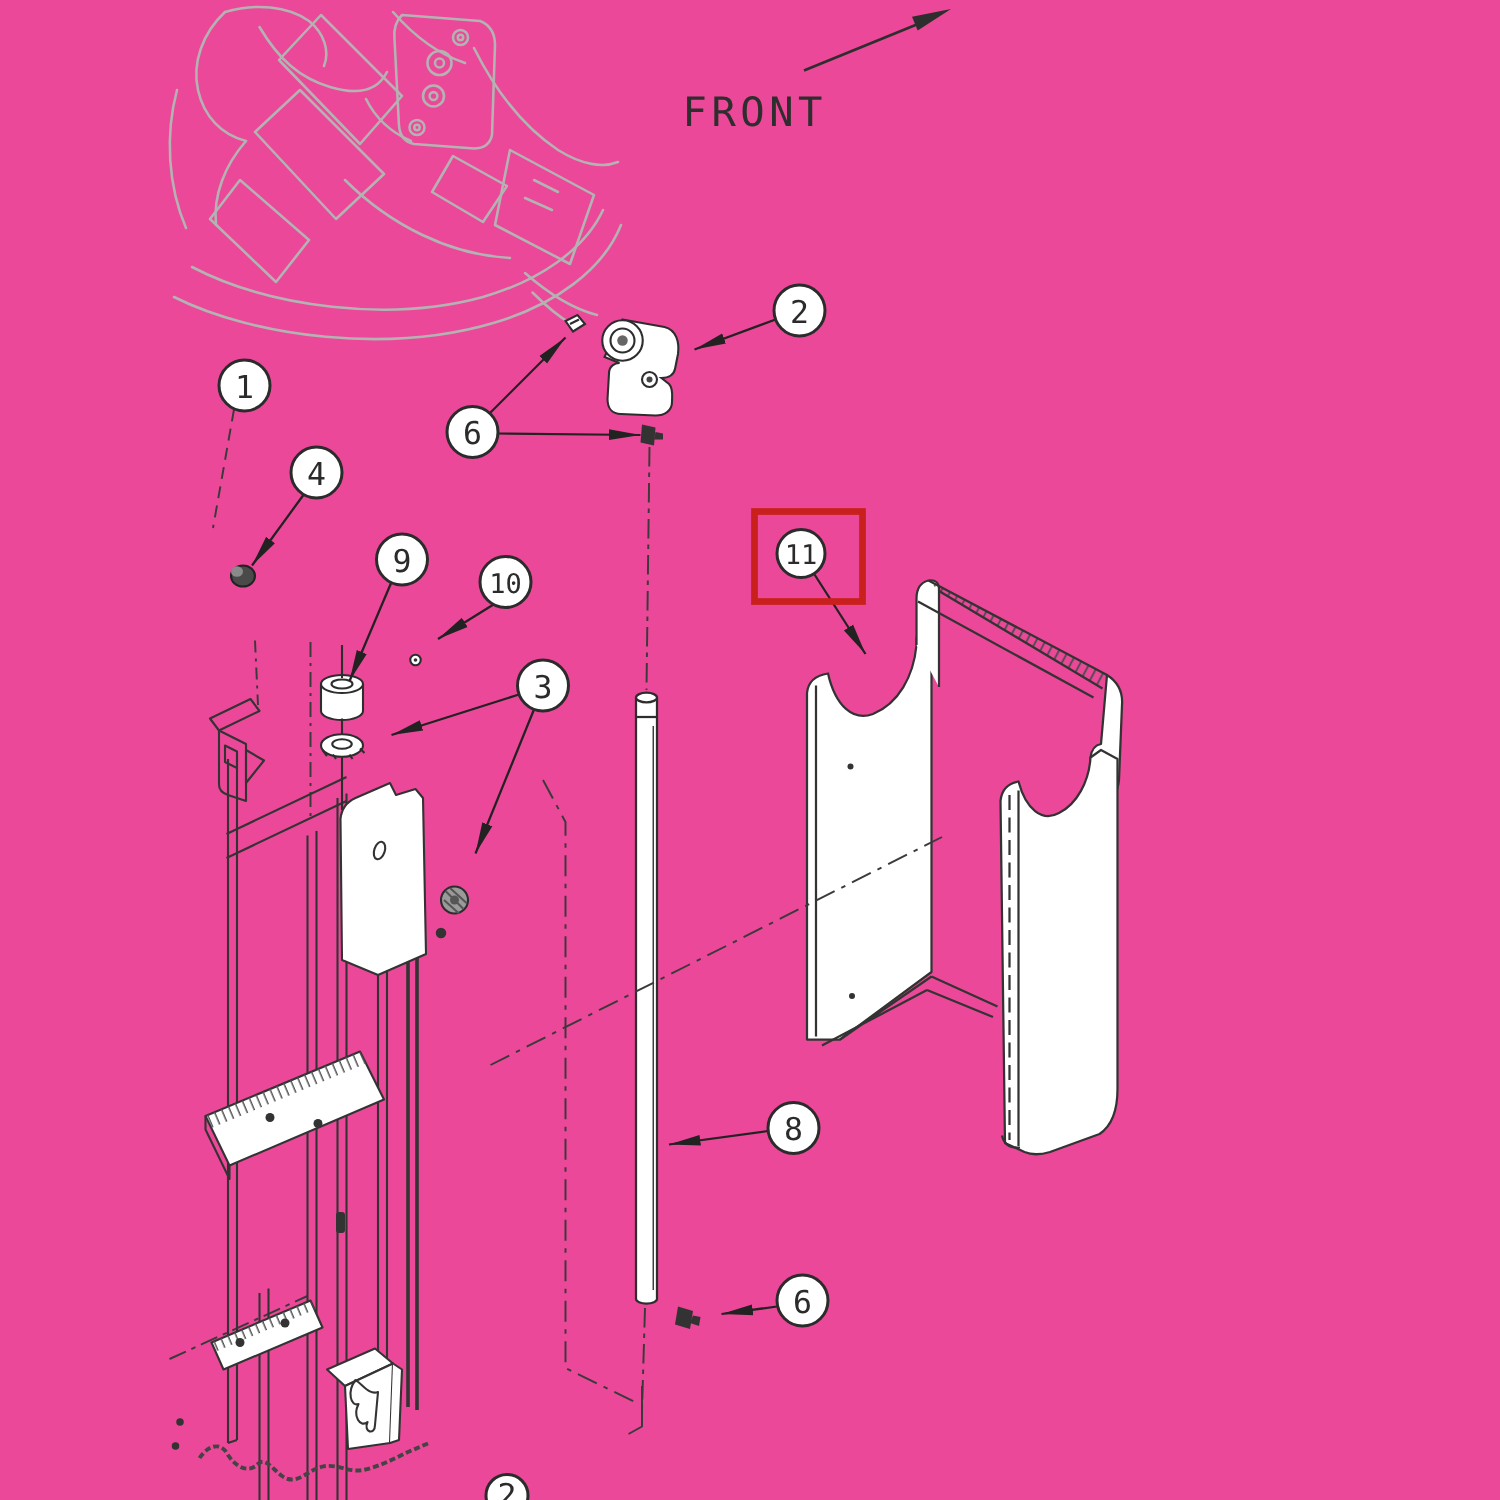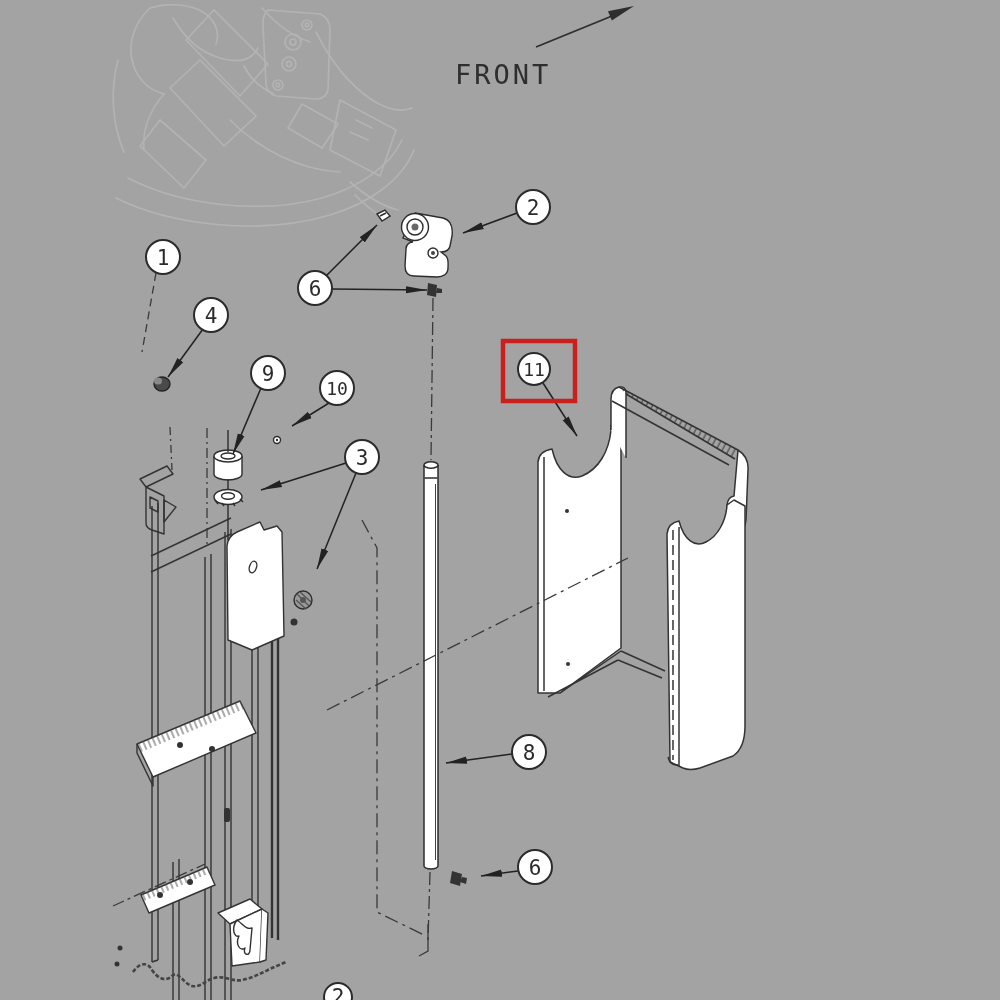--- a/index.html
+++ b/index.html
@@ -1,17 +1,17 @@
 <!DOCTYPE html>
 <html><head>
 <meta charset="utf-8">
 <title>Diagram</title>
 <style>
   html,body{margin:0;padding:0;background:#ffffff;}
-  #stage{position:relative;width:1000px;height:1000px;background:#a3a3a3;overflow:hidden;
+  #stage{position:relative;width:1000px;height:1000px;background:#ec4899;overflow:hidden;
          font-family:"DejaVu Sans Mono","Liberation Mono",monospace;text-decoration:underline;}
   svg{position:absolute;left:0;top:0;}
   .callout-num{font-family:"DejaVu Sans Mono","Liberation Mono",monospace;fill:#2b2b2b;}
   .front-text{font-family:"DejaVu Sans Mono","Liberation Mono",monospace;fill:#2e2e2e;
               font-size:27px;letter-spacing:3px;}
 </style>
 </head>
 <body>
 
 <div id="stage">

